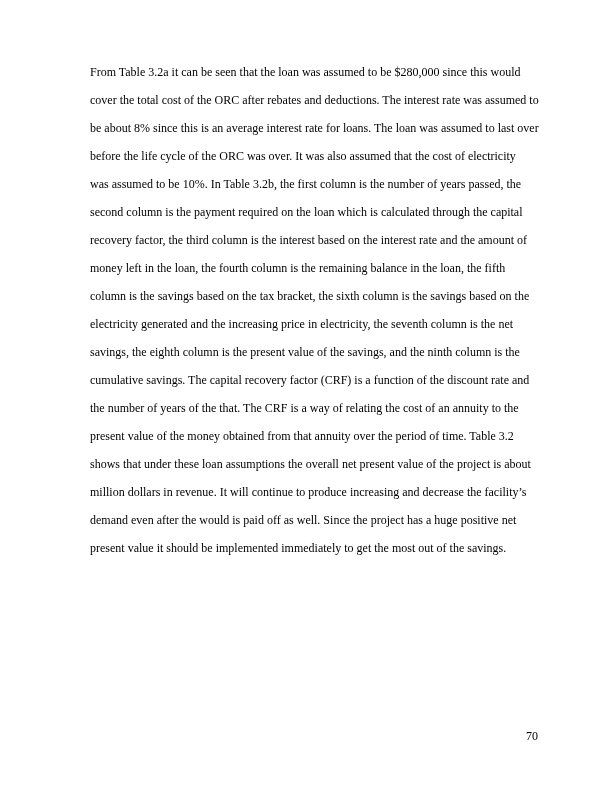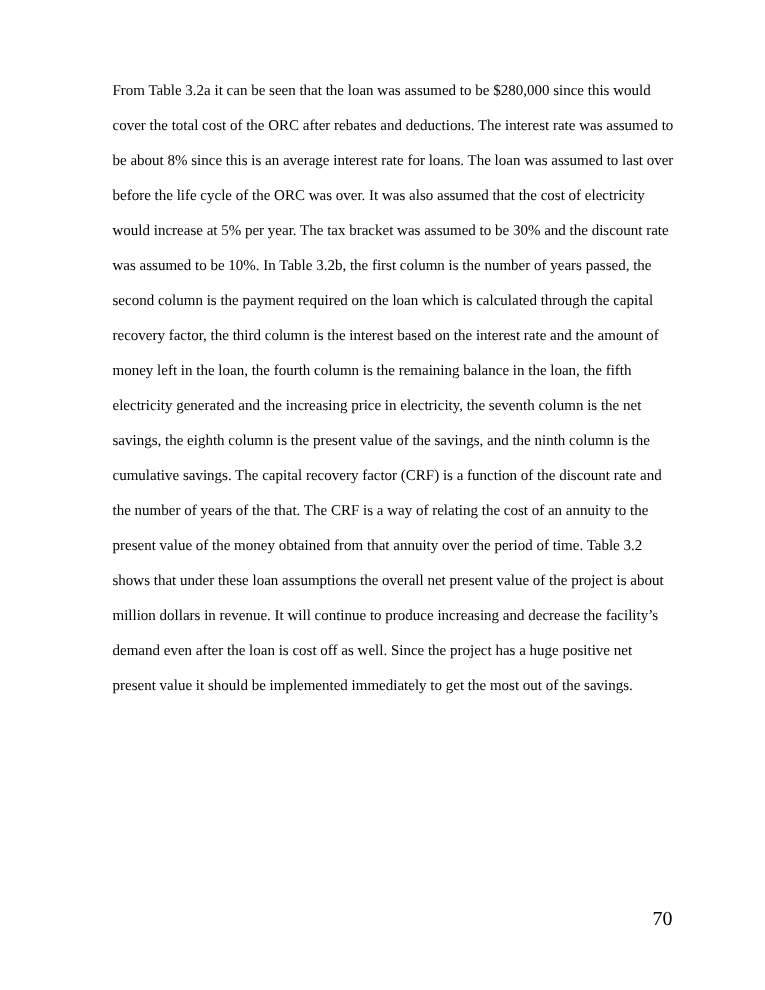--- a/index.html
+++ b/index.html
@@ -24,43 +24,43 @@
     font-size: 12px;
   }
   .line {
     line-height: 28px;
     white-space: nowrap;
   }
   .page-number {
     position: absolute;
     right: 74px;
     bottom: 50px;
-    font-size: 16px;
+    font-size: 12px;
     line-height: 12px;
     margin-top: 42px;
   }
 </style>
 </head>
 <body>
 
 <div class="page">
   <div class="content">
     <div class="line">From Table 3.2a it can be seen that the loan was assumed to be $280,000 since this would</div>
     <div class="line">cover the total cost of the ORC after rebates and deductions. The interest rate was assumed to</div>
     <div class="line">be about 8% since this is an average interest rate for loans. The loan was assumed to last over</div>
     <div class="line">before the life cycle of the ORC was over. It was also assumed that the cost of electricity</div>
-    <div class="line">would increase at 5% per year. The tax bracket was assumed to be 30% and the discount rate</div>
     <div class="line">was assumed to be 10%. In Table 3.2b, the first column is the number of years passed, the</div>
     <div class="line">second column is the payment required on the loan which is calculated through the capital</div>
     <div class="line">recovery factor, the third column is the interest based on the interest rate and the amount of</div>
     <div class="line">money left in the loan, the fourth column is the remaining balance in the loan, the fifth</div>
+    <div class="line">column is the savings based on the tax bracket, the sixth column is the savings based on the</div>
     <div class="line">electricity generated and the increasing price in electricity, the seventh column is the net</div>
     <div class="line">savings, the eighth column is the present value of the savings, and the ninth column is the</div>
     <div class="line">cumulative savings. The capital recovery factor (CRF) is a function of the discount rate and</div>
     <div class="line">the number of years of the that. The CRF is a way of relating the cost of an annuity to the</div>
     <div class="line">present value of the money obtained from that annuity over the period of time. Table 3.2</div>
     <div class="line">shows that under these loan assumptions the overall net present value of the project is about</div>
     <div class="line">million dollars in revenue. It will continue to produce increasing and decrease the facility’s</div>
-    <div class="line">demand even after the loan is cost off as well. Since the project has a huge positive net</div>
+    <div class="line">demand even after the would is paid off as well. Since the project has a huge positive net</div>
     <div class="line">present value it should be implemented immediately to get the most out of the savings.</div>
   </div>
   <div class="page-number">70</div>
 </div>
 
 </body></html>

